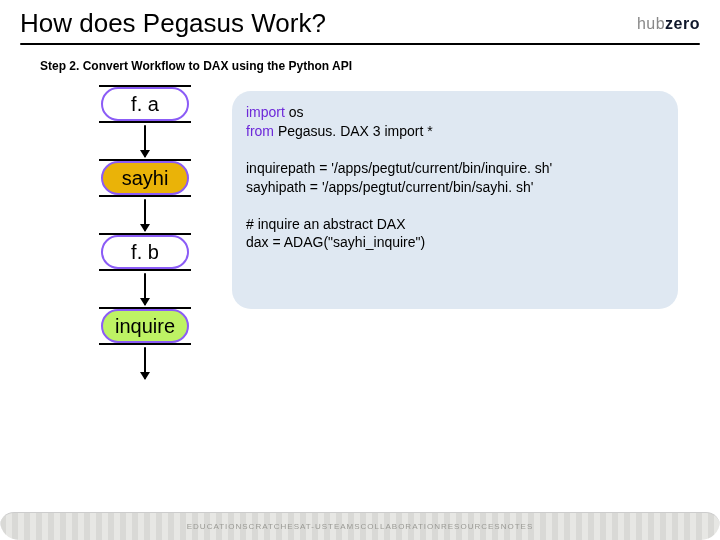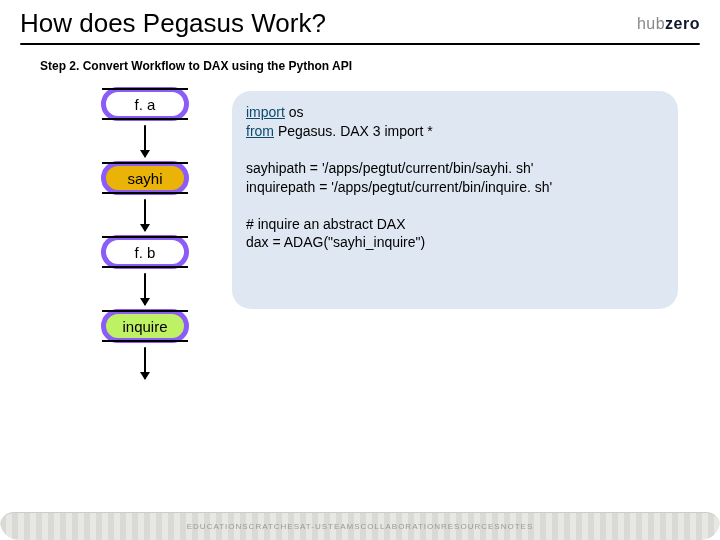--- a/index.html
+++ b/index.html
@@ -47,27 +47,27 @@
   
   .diagram {
     position: absolute;
     left: 65px;
     top: 0;
     width: 160px;
   }
   .node {
     width: 88px;
     height: 34px;
-    border: 5px solid #8b5cf6;
+    border: 2px solid #8b5cf6;
     border-radius: 18px;
     margin: 0 auto;
     display: flex;
     align-items: center;
     justify-content: center;
-    font-size: 15px;
+    font-size: 20px;
     background: #fff;
     position: relative;
   }
   .node::before,
   .node::after {
     content: "";
     position: absolute;
     left: -4px;
     right: -4px;
     height: 2px;
@@ -103,21 +103,21 @@
     top: 4px;
     width: 446px;
     height: 218px;
     background: #dfe8f2;
     padding: 12px 14px;
     font-family: Arial, sans-serif;
     font-size: 14px;
     line-height: 1.35;
     color: #000;
   }
-  .codebox .kw { color: #0c4a6e; text-decoration: underline; }
+  .codebox .kw { color: #6d28d9; }
   .codebox .blk { margin-bottom: 18px; }
   
   .footer {
     position: absolute;
     left: 0; right: 0; bottom: 0;
     height: 28px;
     background: repeating-linear-gradient(90deg,#d9d9d6 0 6px,#e7e7e4 6px 12px);
     border-top: 1px solid #ccc;
     display: flex;
     align-items: center;
@@ -157,22 +157,22 @@
     <div class="arrow"></div>
     <div class="gap"></div>
   </div>
 
   <div class="codebox">
     <div class="blk">
       <div><span class="kw">import</span><span> os</span></div>
       <div><span class="kw">from</span><span> Pegasus. DAX 3 import *</span></div>
     </div>
     <div class="blk">
+      <div>inquirepath = '/apps/pegtut/current/bin/inquire. sh'</div>
       <div>sayhipath = '/apps/pegtut/current/bin/sayhi. sh'</div>
-      <div>inquirepath = '/apps/pegtut/current/bin/inquire. sh'</div>
     </div>
     <div>
       <div># inquire an abstract DAX</div>
       <div>dax = ADAG("sayhi_inquire")</div>
     </div>
   </div>
 
 </div>
 
 <div class="footer">

